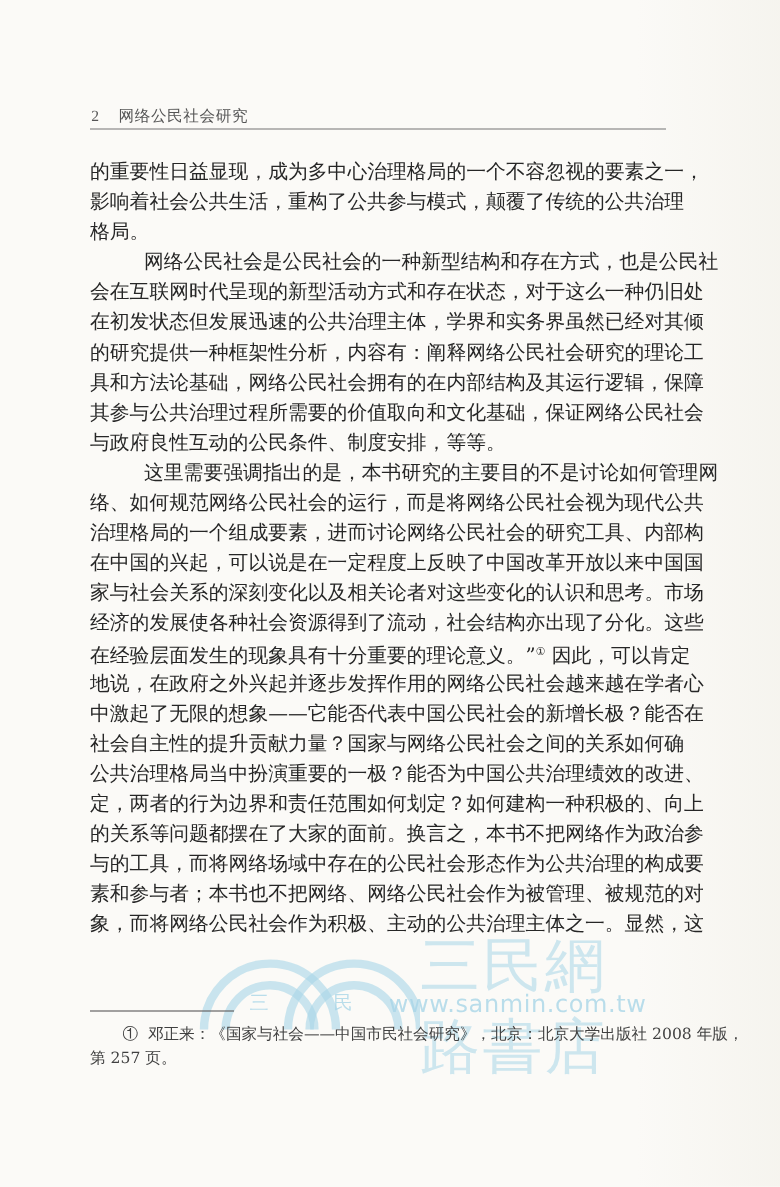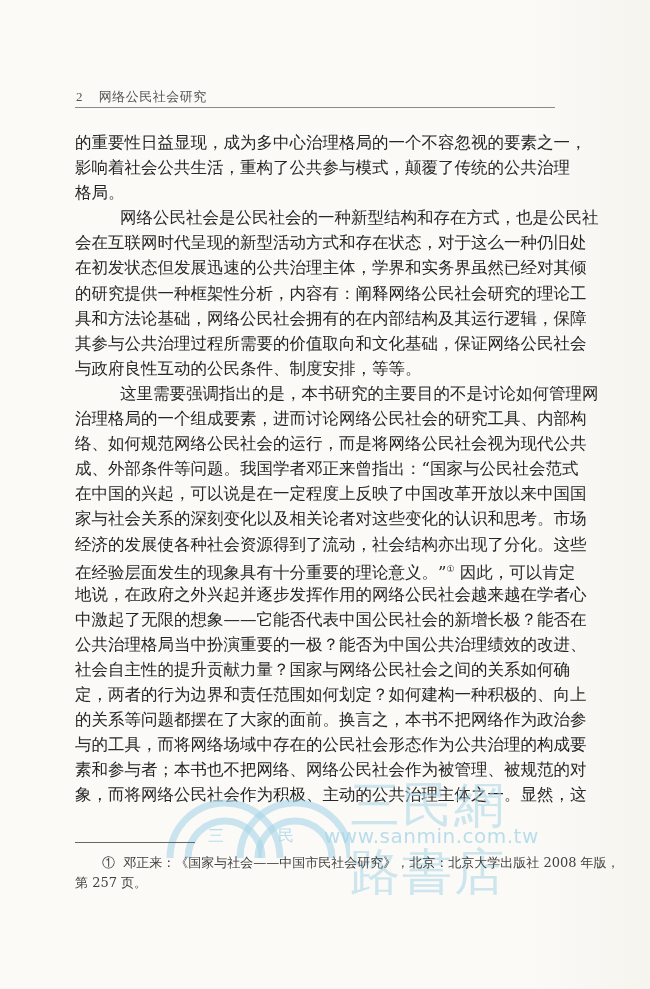--- a/index.html
+++ b/index.html
@@ -68,31 +68,30 @@
   <div class="line">影响着社会公共生活，重构了公共参与模式，颠覆了传统的公共治理</div>
   <div class="line last">格局。</div>
   <div class="line indent">网络公民社会是公民社会的一种新型结构和存在方式，也是公民社</div>
   <div class="line">会在互联网时代呈现的新型活动方式和存在状态，对于这么一种仍旧处</div>
   <div class="line">在初发状态但发展迅速的公共治理主体，学界和实务界虽然已经对其倾</div>
   <div class="line">的研究提供一种框架性分析，内容有：阐释网络公民社会研究的理论工</div>
   <div class="line">具和方法论基础，网络公民社会拥有的在内部结构及其运行逻辑，保障</div>
   <div class="line">其参与公共治理过程所需要的价值取向和文化基础，保证网络公民社会</div>
   <div class="line last">与政府良性互动的公民条件、制度安排，等等。</div>
   <div class="line indent">这里需要强调指出的是，本书研究的主要目的不是讨论如何管理网</div>
+  <div class="line">络、如何规范网络公民社会的运行，而是将网络公民社会视为现代公共</div>
   <div class="line">治理格局的一个组成要素，进而讨论网络公民社会的研究工具、内部构</div>
-  <div class="line">络、如何规范网络公民社会的运行，而是将网络公民社会视为现代公共</div>
-  <div class="line">成、外部条件等问题。我国学者邓正来曾指出：“国家与公民社会范式</div>
   <div class="line">在中国的兴起，可以说是在一定程度上反映了中国改革开放以来中国国</div>
   <div class="line">家与社会关系的深刻变化以及相关论者对这些变化的认识和思考。市场</div>
   <div class="line">经济的发展使各种社会资源得到了流动，社会结构亦出现了分化。这些</div>
   <div class="line"><span>在经验层面发生的现象具有十分重要的理论意义。”</span><sup class="fn">①</sup><span> 因此，可以肯定</span></div>
   <div class="line">地说，在政府之外兴起并逐步发挥作用的网络公民社会越来越在学者心</div>
   <div class="line">中激起了无限的想象——它能否代表中国公民社会的新增长极？能否在</div>
+  <div class="line">社会自主性的提升贡献力量？国家与网络公民社会之间的关系如何确</div>
   <div class="line">公共治理格局当中扮演重要的一极？能否为中国公共治理绩效的改进、</div>
-  <div class="line">社会自主性的提升贡献力量？国家与网络公民社会之间的关系如何确</div>
   <div class="line">定，两者的行为边界和责任范围如何划定？如何建构一种积极的、向上</div>
   <div class="line">的关系等问题都摆在了大家的面前。换言之，本书不把网络作为政治参</div>
   <div class="line">与的工具，而将网络场域中存在的公民社会形态作为公共治理的构成要</div>
   <div class="line">素和参与者；本书也不把网络、网络公民社会作为被管理、被规范的对</div>
   <div class="line">象，而将网络公民社会作为积极、主动的公共治理主体之一。显然，这</div>
 </div>
 
 <div class="watermark">
   <svg width="200" height="90" style="position:absolute;left:0;top:0">
     <g fill="none" stroke="#a9d6e8" stroke-opacity="0.6" stroke-width="7">

